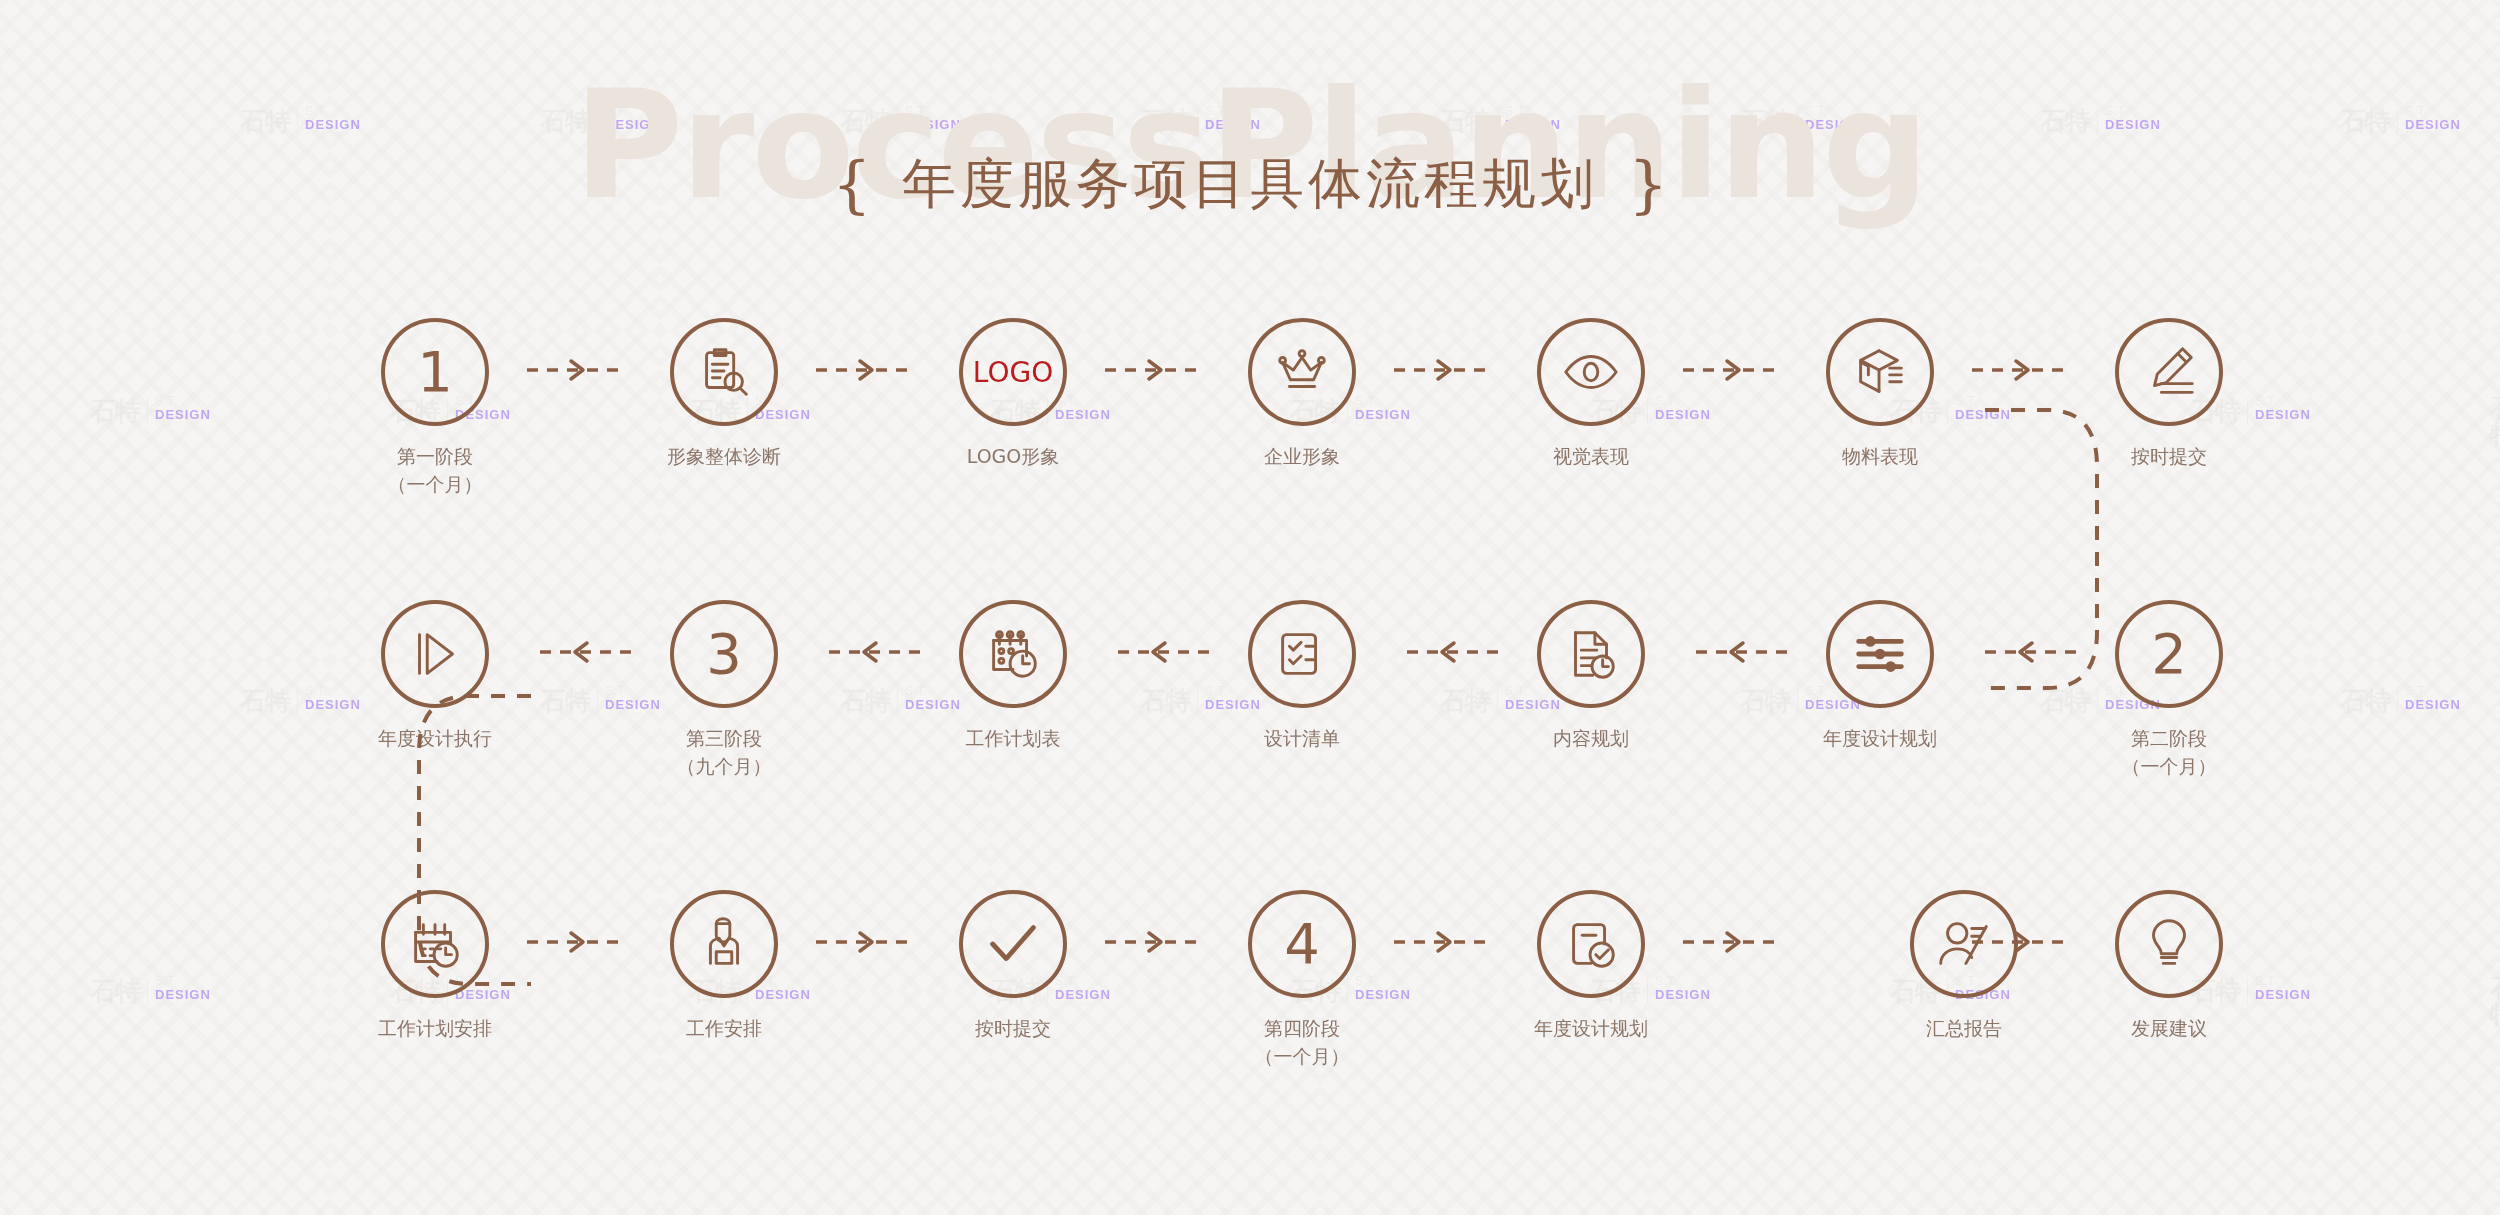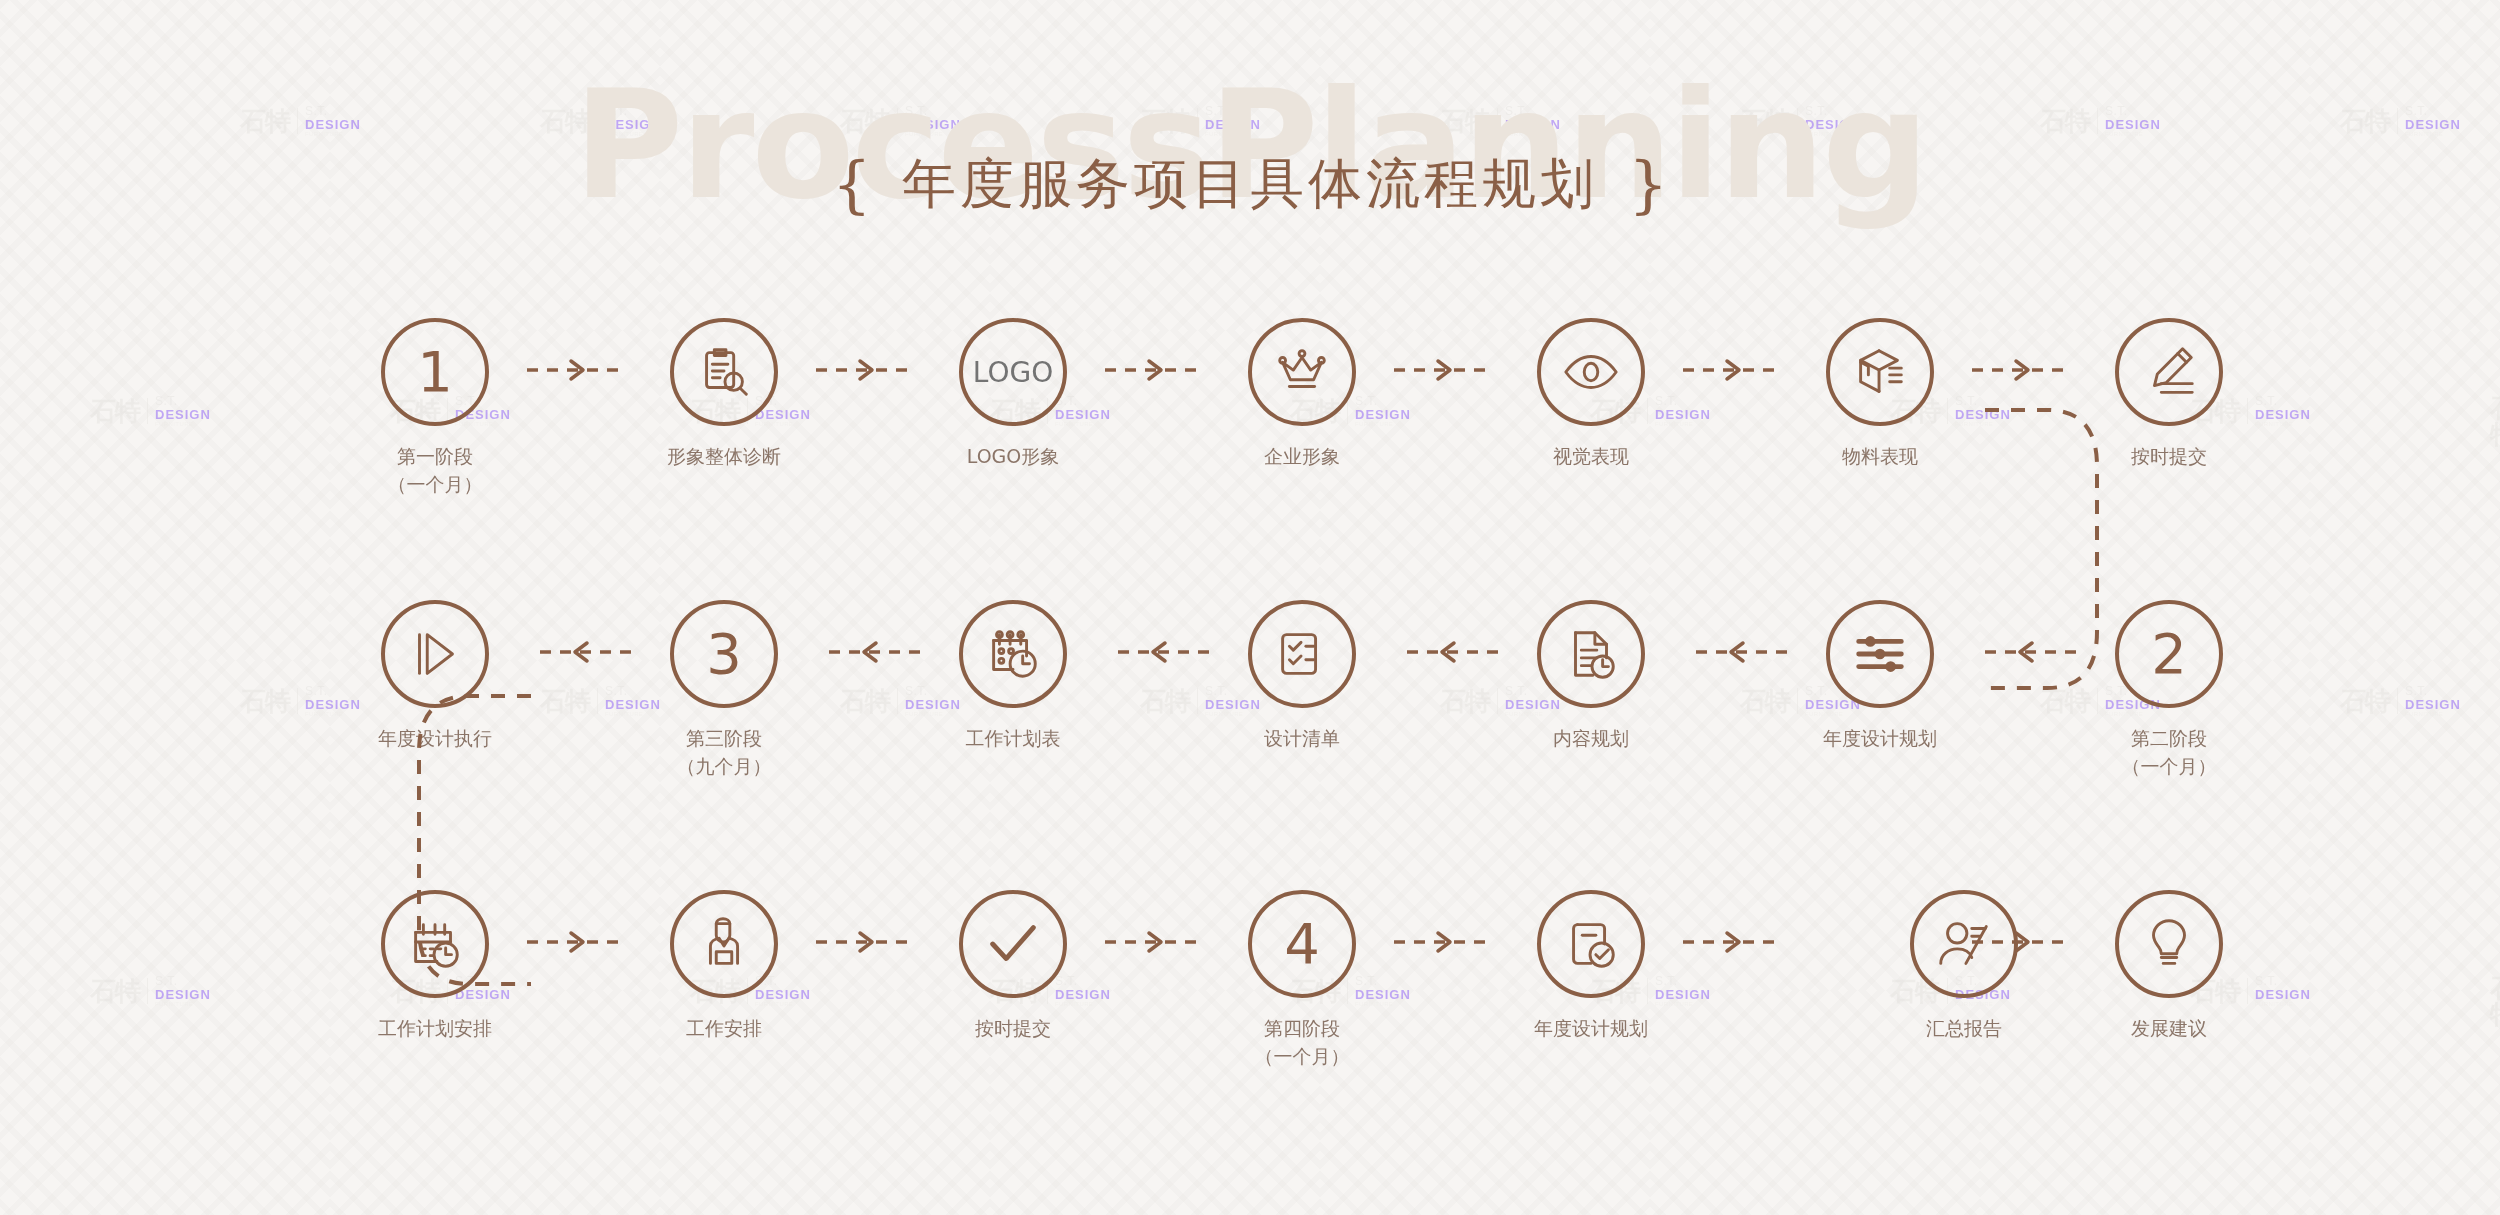--- a/index.html
+++ b/index.html
@@ -66,21 +66,21 @@
   }
   .circle{
     width:108px;height:108px;border-radius:50%;
     border:4px solid #8a5f46;
     margin:0 auto;
     display:flex;align-items:center;justify-content:center;
     box-sizing:border-box;
     background:transparent;
   }
   .num{font-size:56px;color:#8a5f46;line-height:1;font-family:"DejaVu Sans",sans-serif;}
-  .logoword{font-size:28px;color:#737373;letter-spacing:0px;font-family:"DejaVu Sans",sans-serif;}
+  .logoword{font-size:28px;color:#b91c1c;letter-spacing:0px;font-family:"DejaVu Sans",sans-serif;}
   .circle svg{display:block;}
   .label{
     margin-top:17px;font-size:19px;color:#8b7568;line-height:1.45;
     font-family:"DejaVu Sans",sans-serif;white-space:nowrap;
   }
   .label .sub{display:block;}
 
   
   .arrow{position:absolute;top:40px;height:26px;}
   .arrow svg{display:block;}

